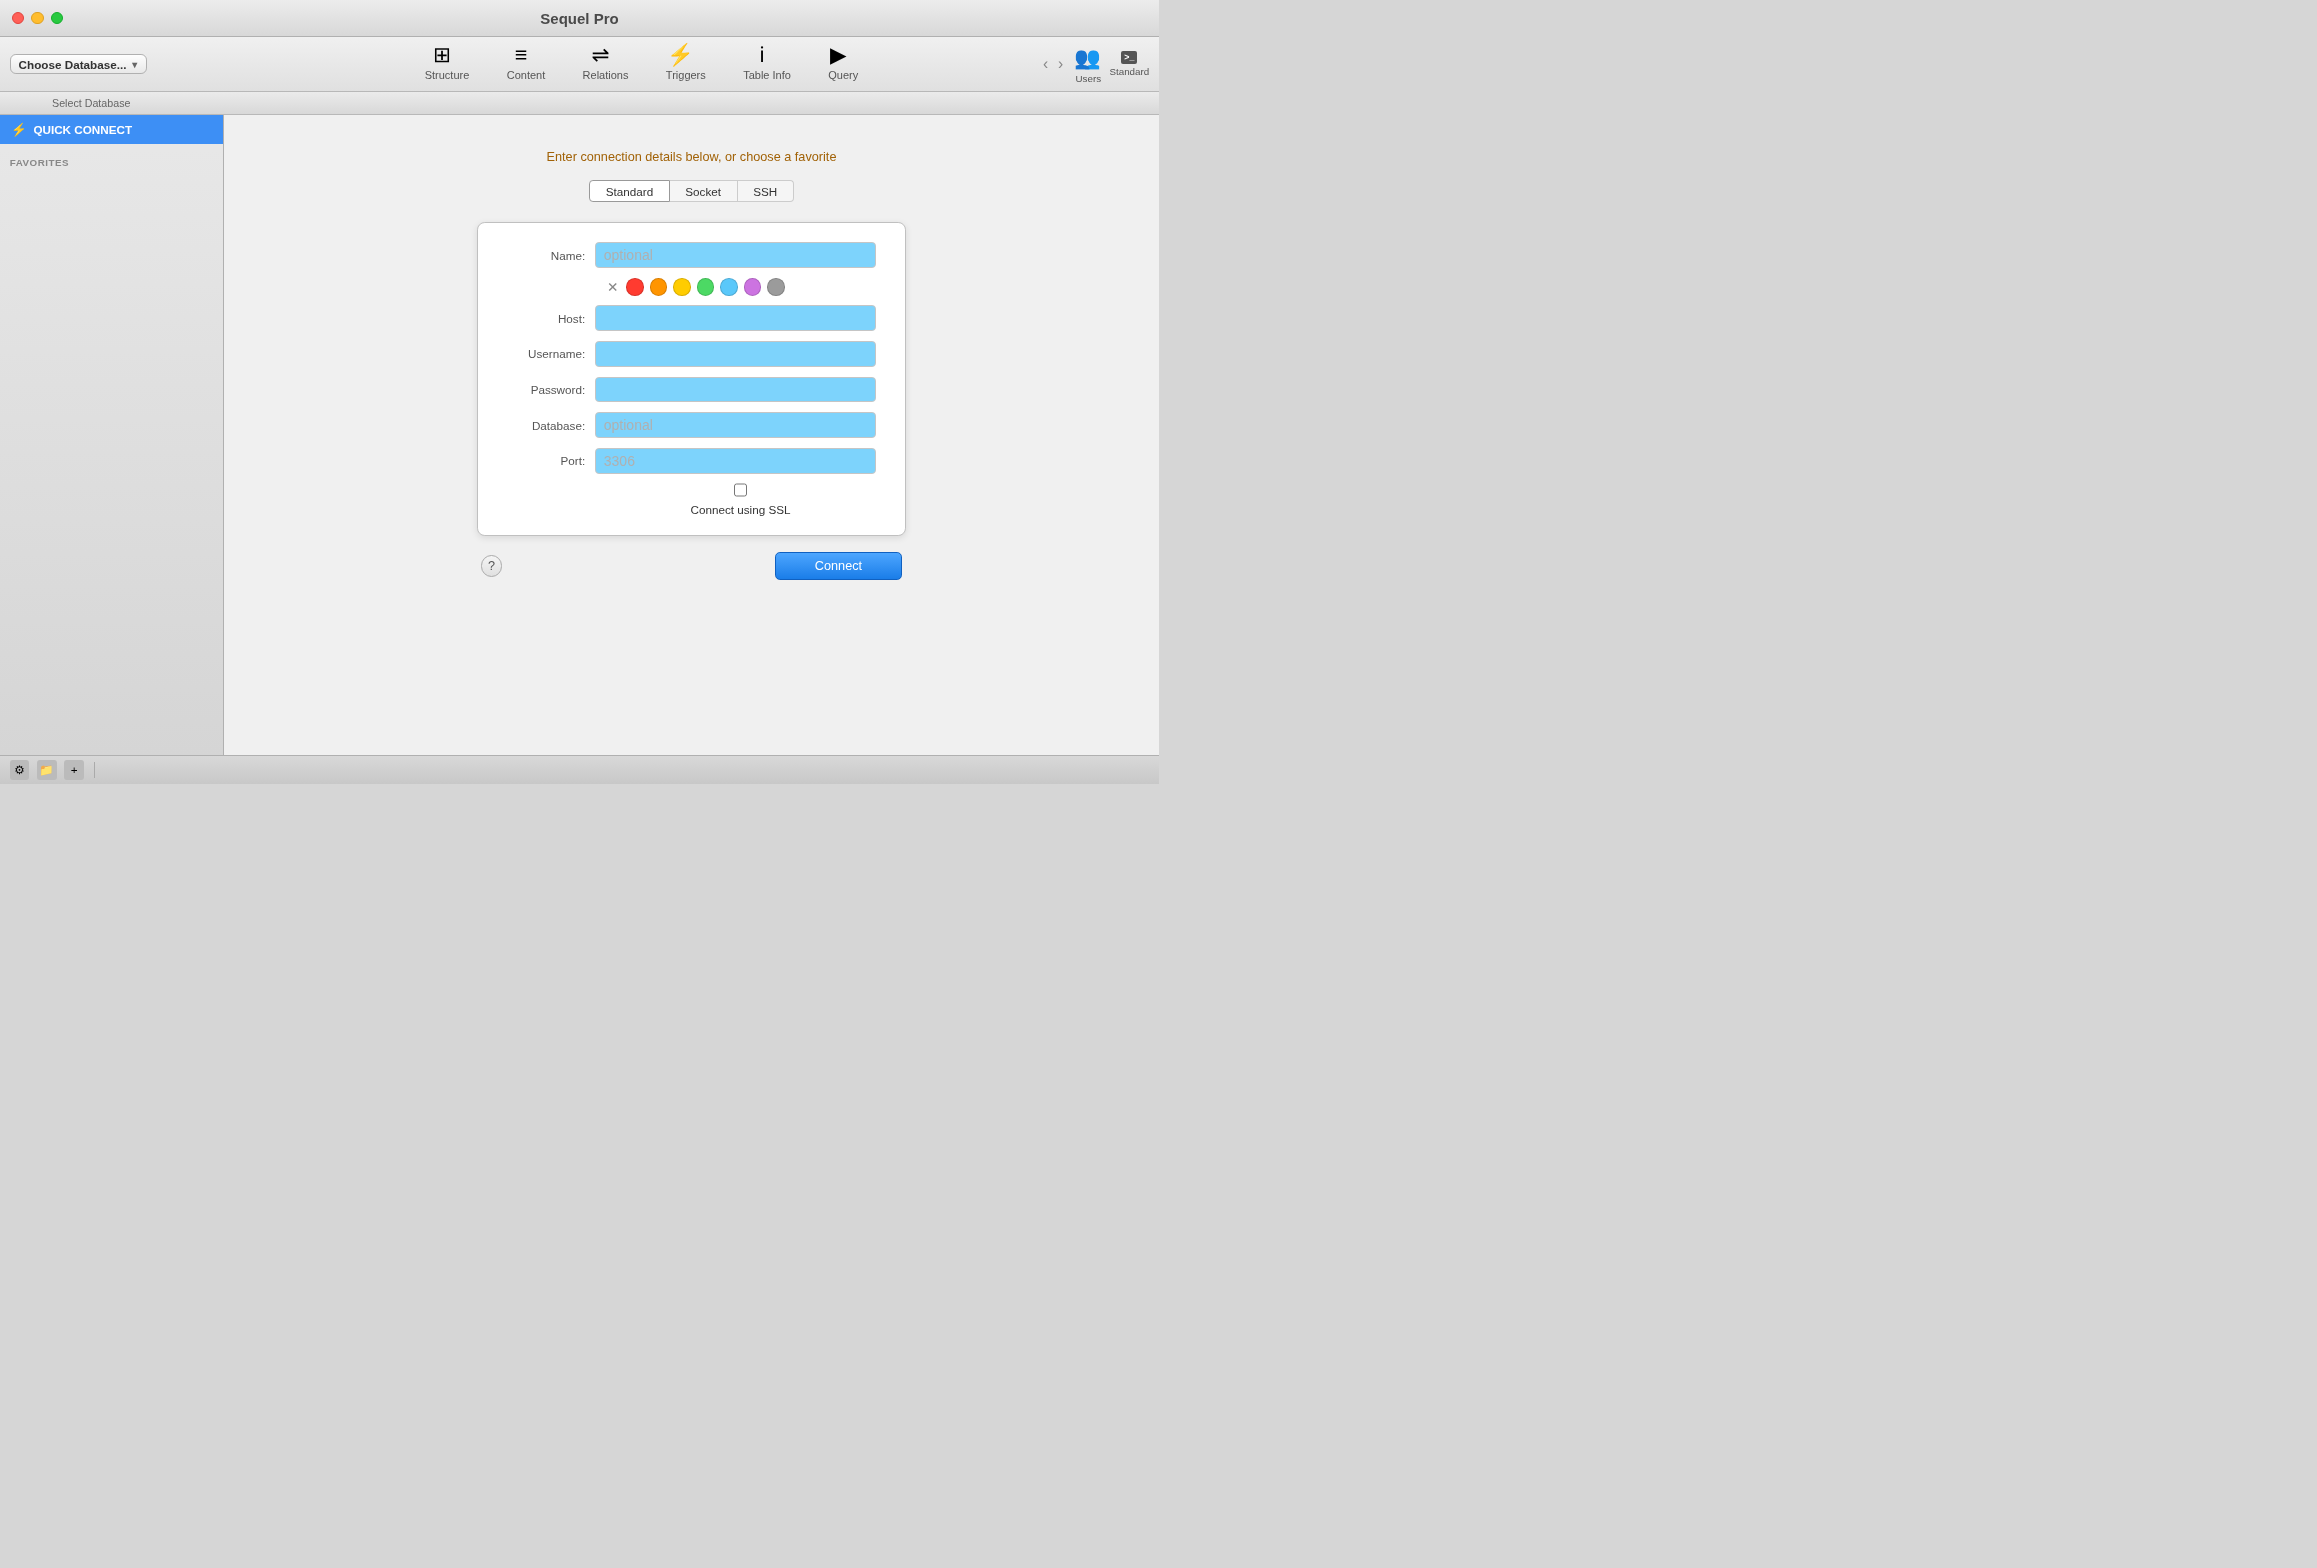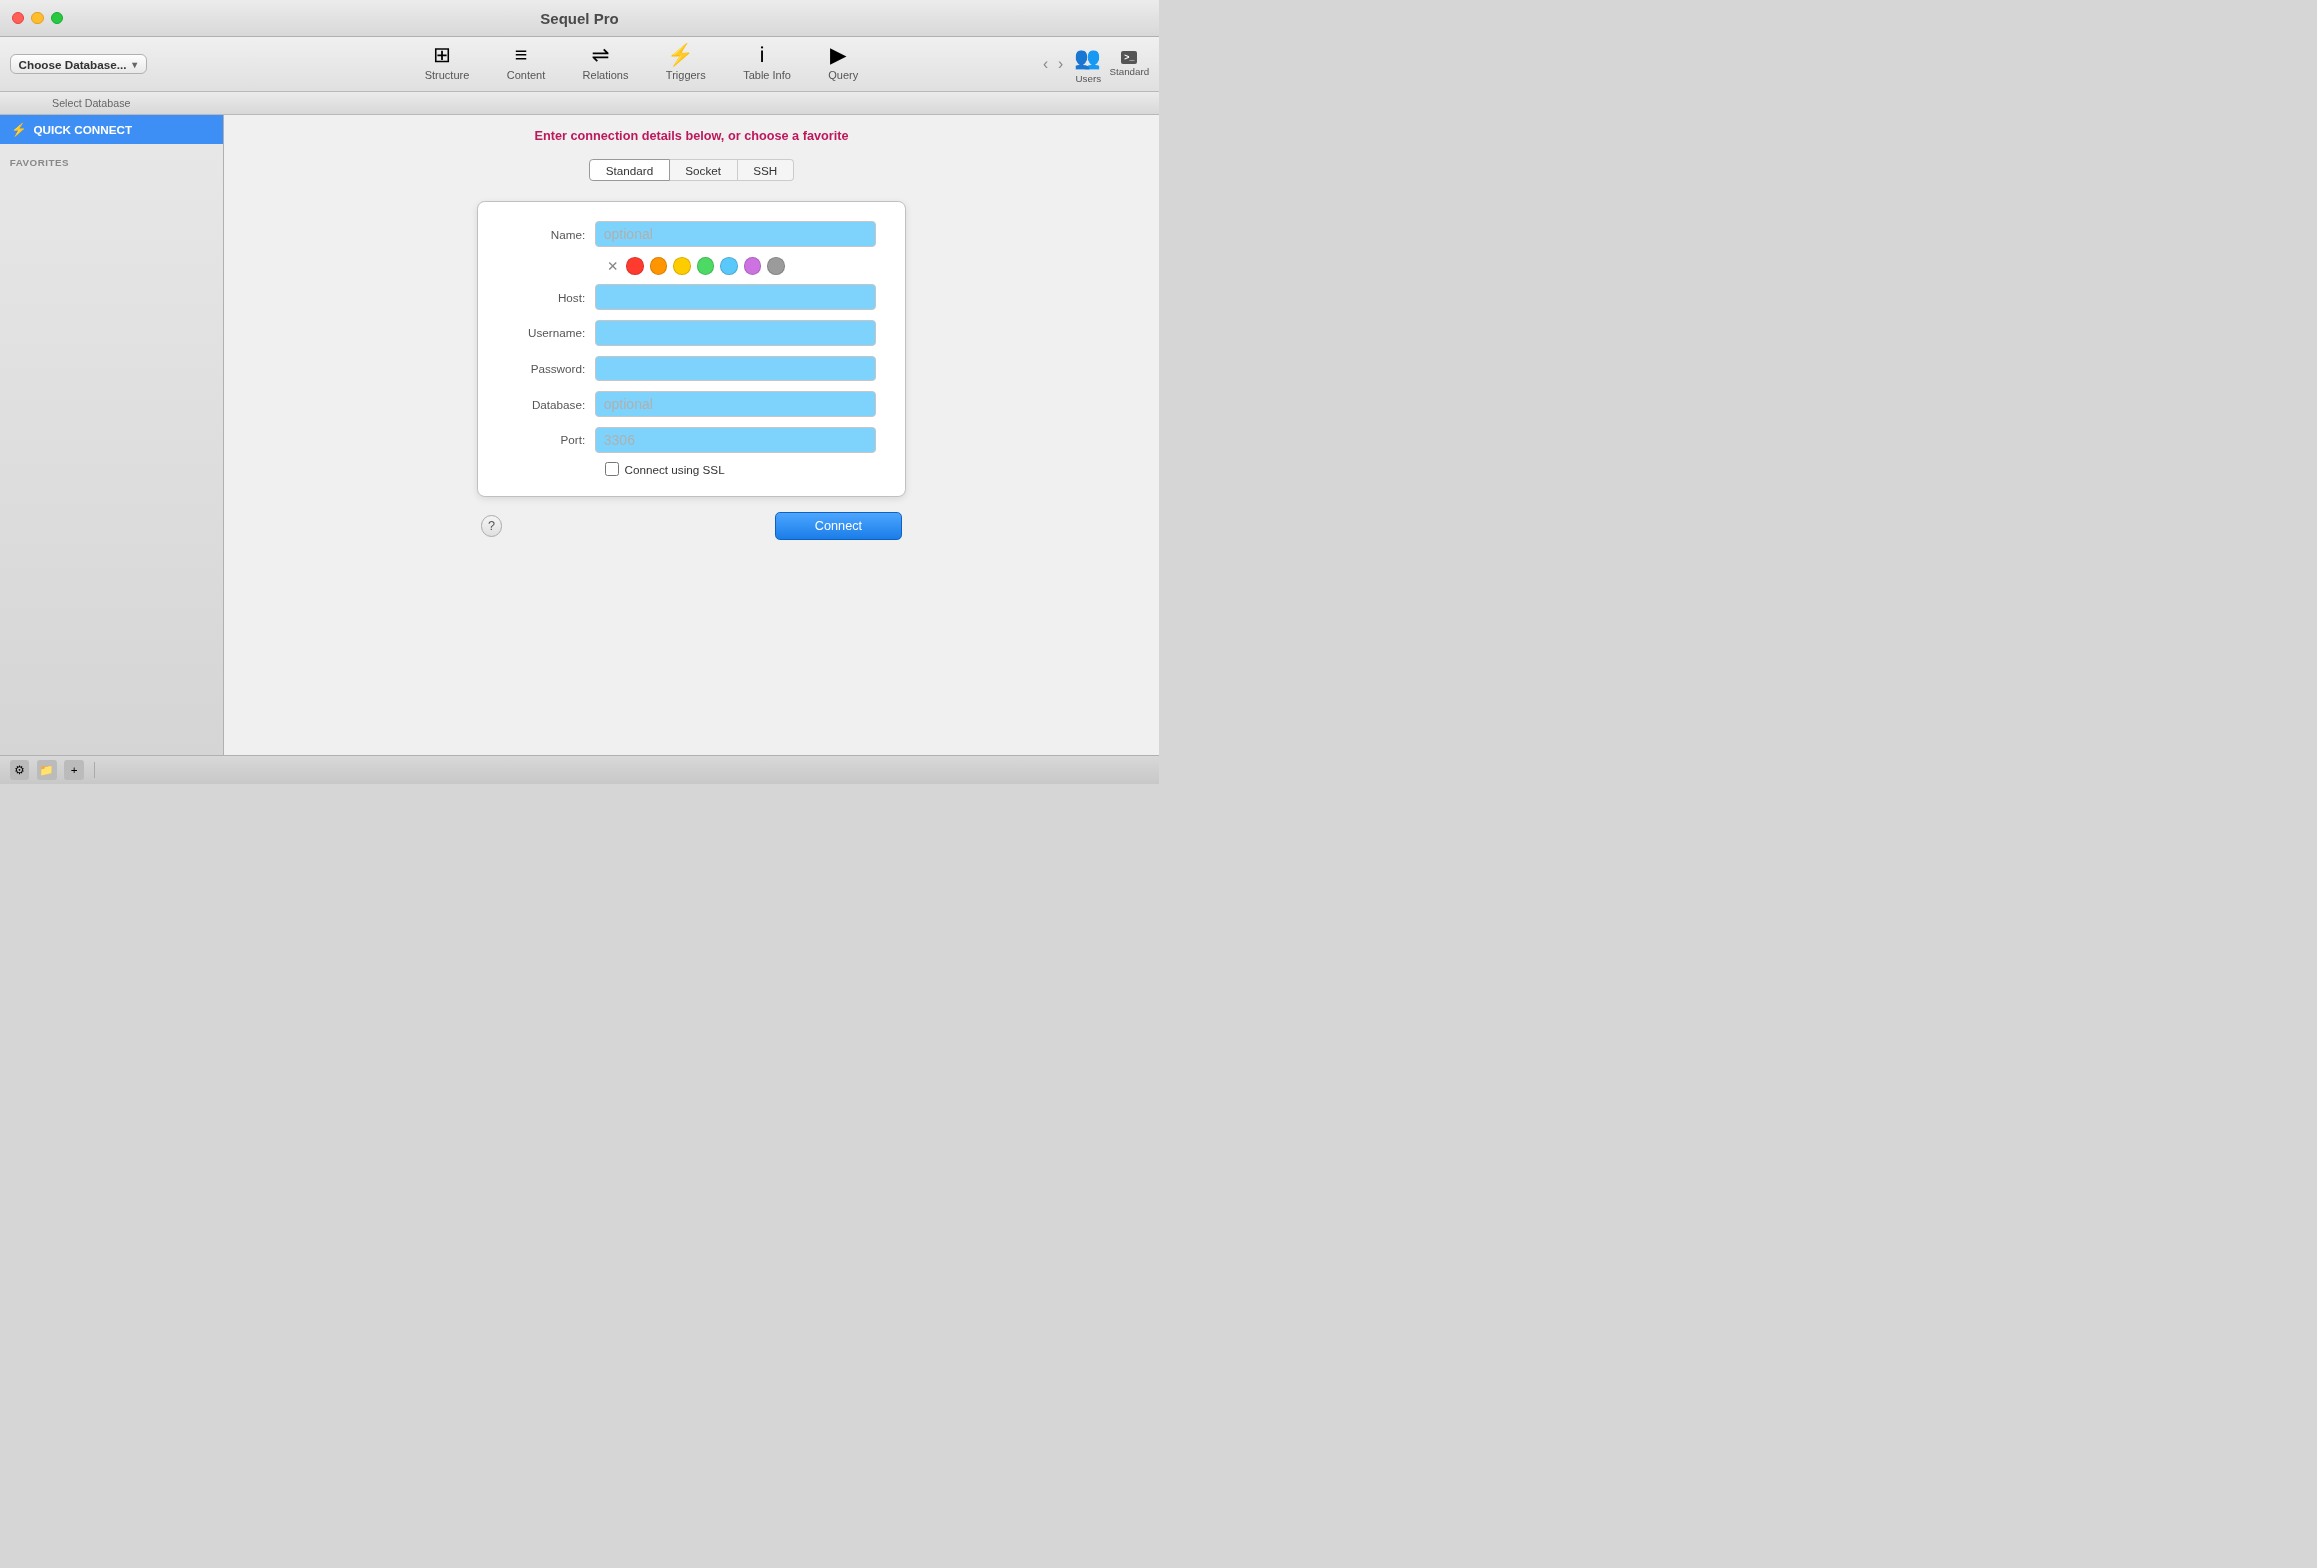--- a/index.html
+++ b/index.html
@@ -219,22 +219,23 @@
       flex: 1;
       background: #f0f0f0;
       display: flex;
       flex-direction: column;
       align-items: center;
     }
 
     .content-header {
       padding: 13.7px 0 15.6px;
       font-size: 12.7px;
-      color: #be185d;
-      font-weight: 700;
+      color: #a16207;
+      font-weight: 400;
+      margin-top: 21px;
     }
 
     
     .connection-panel {
       background: white;
       border: 1px solid #c0c0c0;
       border-radius: 7.8px;
       padding: 19.5px 29px;
       width: 429px;
       box-shadow: 0 2px 7.8px rgba(0,0,0,0.1);
@@ -331,20 +332,21 @@
       border: 1px solid rgba(0,0,0,0.15);
     }
 
     
     .ssl-row {
       display: flex;
       align-items: center;
       margin-top: 9.8px;
       padding-left: 98px;
       gap: 5.9px;
+      flex-direction: column;
     }
 
     .ssl-checkbox {
       width: 13.7px;
       height: 13.7px;
       border: 1px solid #aaa;
       border-radius: 2.9px;
       background: white;
       cursor: pointer;
     }

